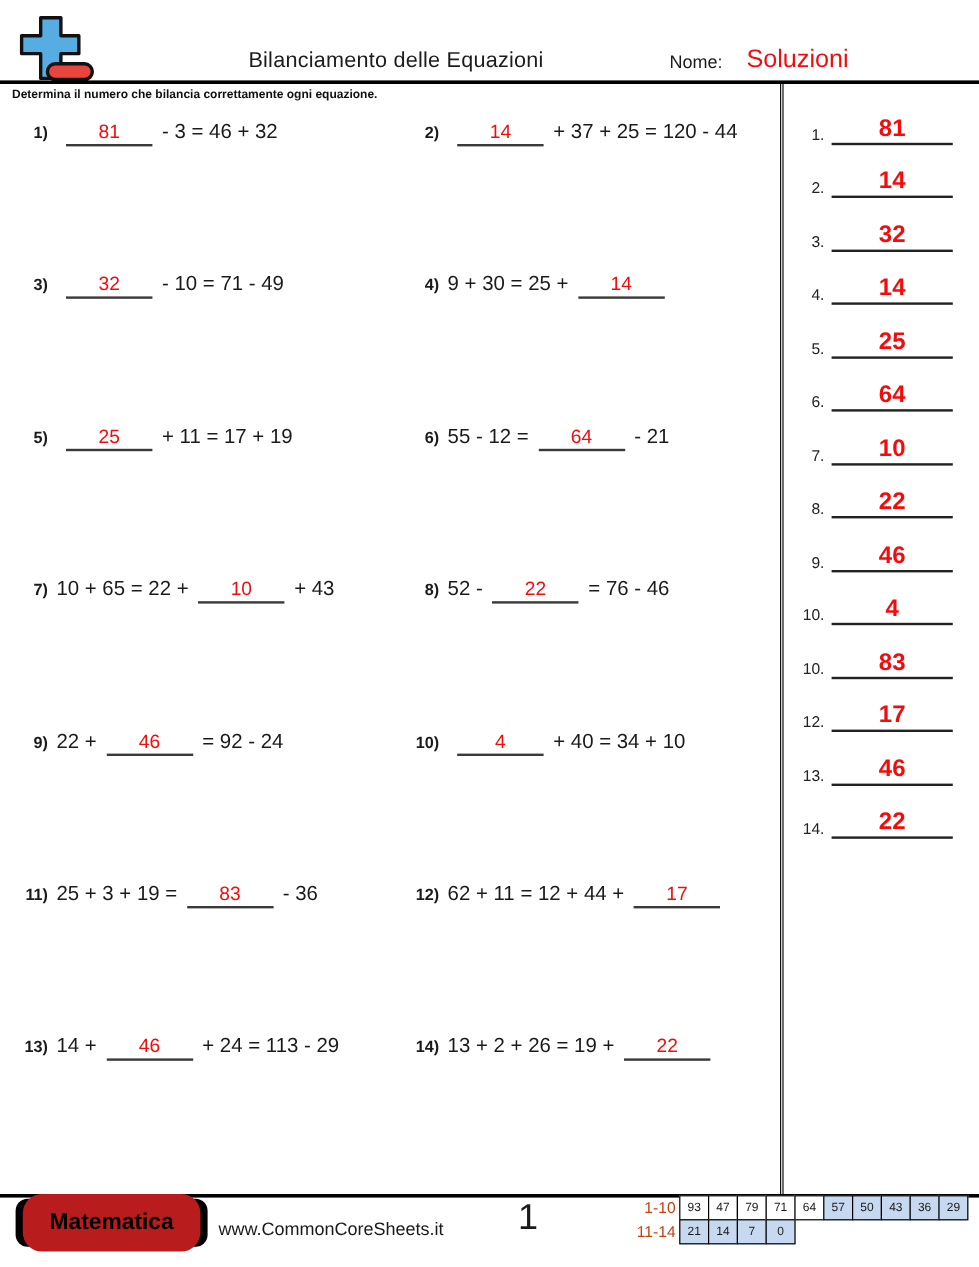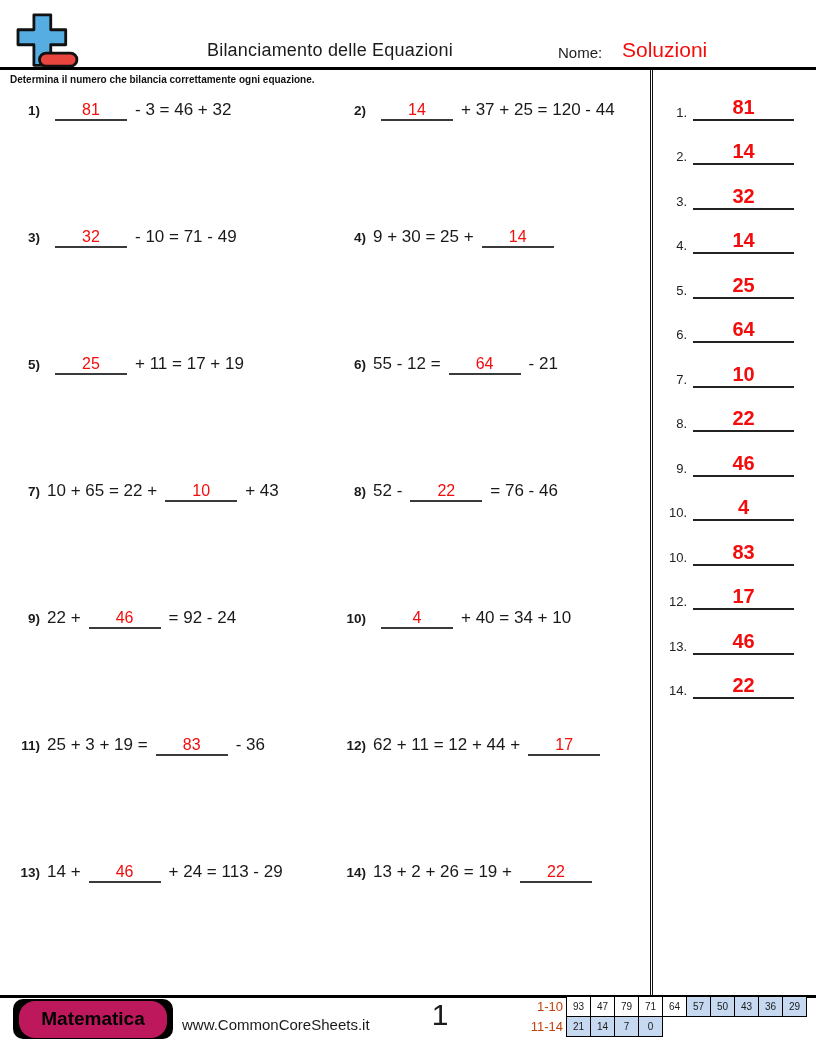--- a/index.html
+++ b/index.html
@@ -163,22 +163,22 @@
     position: absolute;
     left: 13px; top: 999px;
     width: 160px; height: 40px;
     background: #000;
     border-radius: 10px;
     display: flex;
     align-items: center;
     justify-content: center;
   }
   .brand-oval {
-    width: 148px; height: 37px;
-    background: #be185d;
+    width: 148px; height: 48px;
+    background: #b91c1c;
     border-radius: 16px;
     display: flex;
     align-items: center;
     justify-content: center;
     font-size: 19px;
     font-weight: bold;
     color: #000;
   }
   .site-url {
     position: absolute;

